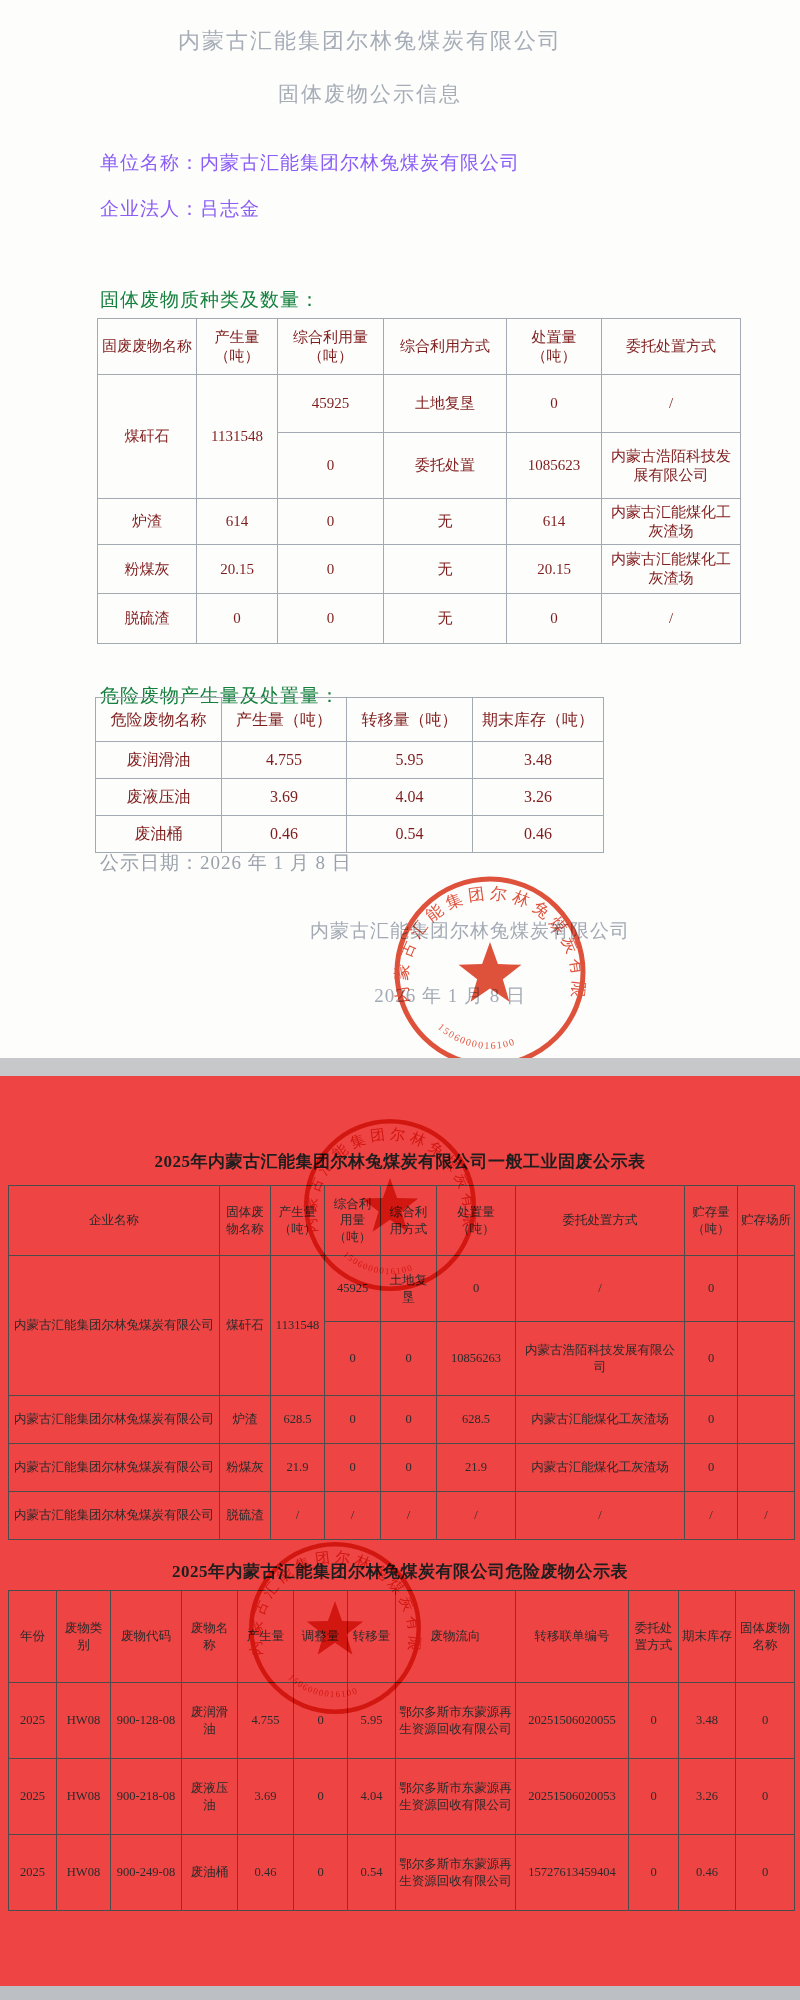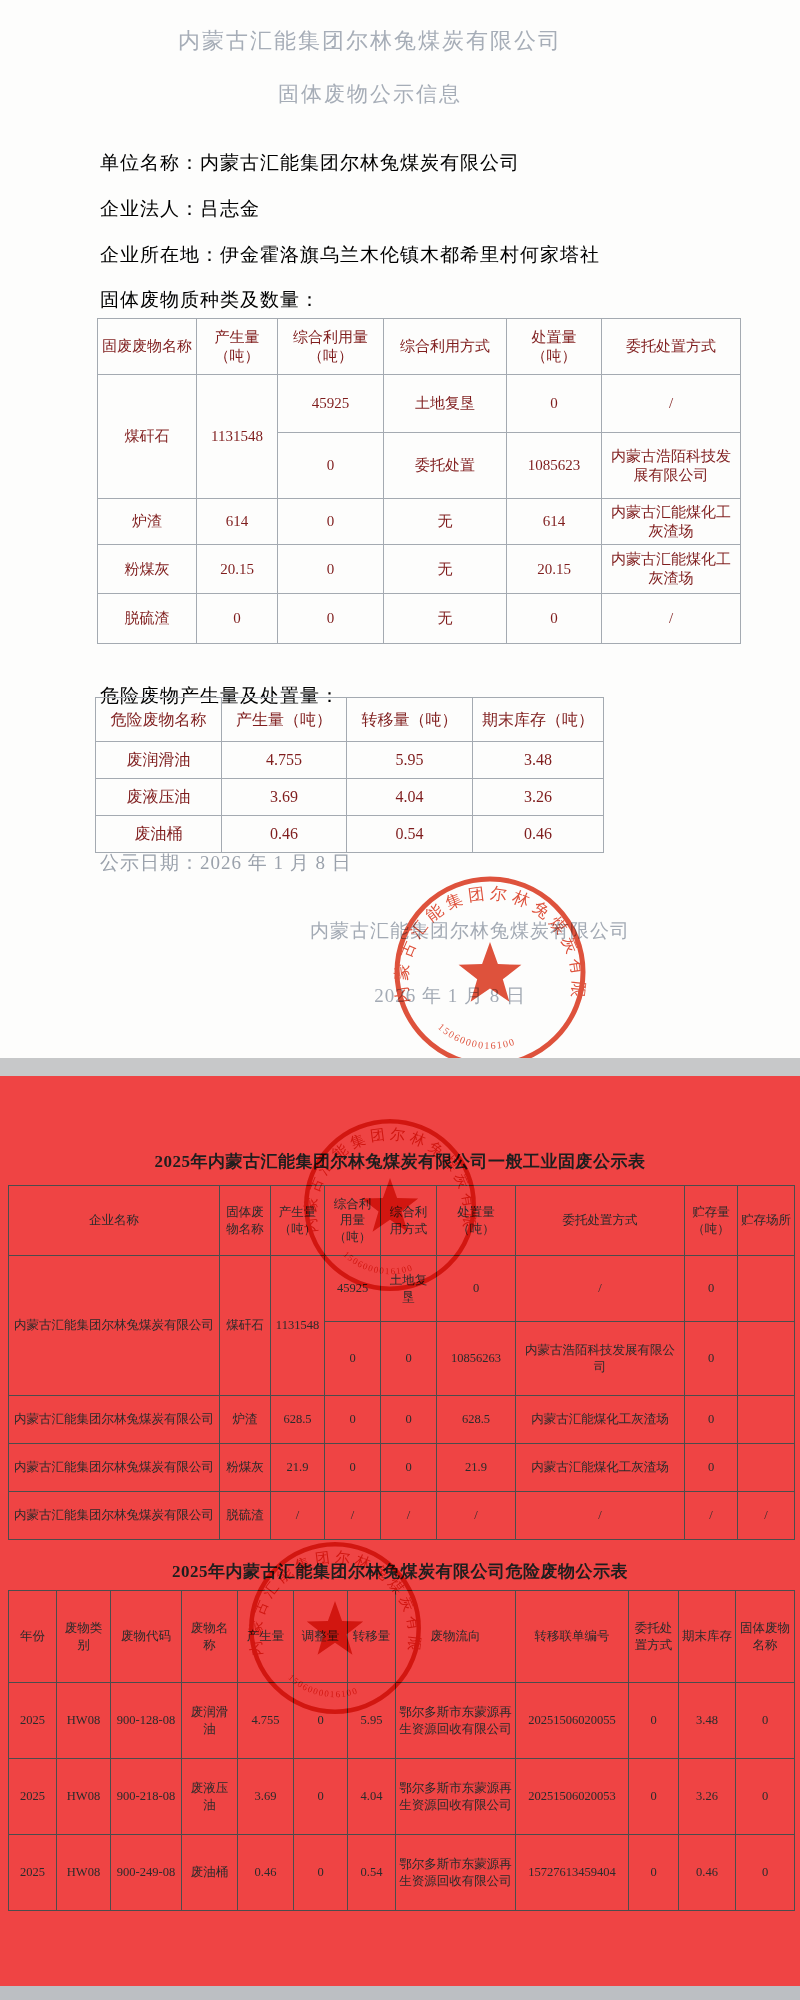--- a/index.html
+++ b/index.html
@@ -4,23 +4,23 @@
 <style>
   html,body{margin:0;padding:0;background:#e9e9e9;}
   .canvas{position:relative;width:800px;height:2000px;margin:0 auto;background:#fdfdfc;overflow:hidden;
           font-family:"Liberation Serif","DejaVu Serif",serif;padding-left:14px;}
   
   .p1{position:absolute;left:0;top:0;width:800px;height:1058px;background:#fdfdfc;color:#8e95a0;}
   .p1 .doc-title{position:absolute;left:40px;top:26px;width:660px;text-align:center;
                  font-size:22px;font-weight:normal;letter-spacing:2px;color:#a6adb7;margin:0;}
   .p1 .doc-subtitle{position:absolute;left:40px;top:80px;width:660px;text-align:center;
                  font-size:21px;font-weight:normal;letter-spacing:2px;color:#a6adb7;margin:0;}
-  .p1 .field{position:absolute;left:100px;margin:0;font-size:19px;letter-spacing:1px;color:#000000;white-space:nowrap;}
+  .p1 .field{position:absolute;left:100px;margin:0;font-size:19px;letter-spacing:1px;color:#8b5cf6;white-space:nowrap;}
   .p1 .f1{top:150px;} .p1 .f2{top:196px;} .p1 .f3{top:242px;} 
-  .p1 .sec-label{position:absolute;left:100px;margin:0;font-size:19px;letter-spacing:1px;color:#000000;}
+  .p1 .sec-label{position:absolute;left:100px;margin:0;font-size:19px;letter-spacing:1px;color:#15803d;}
   .p1 .sl1{top:287px;} .p1 .sl2{top:683px;}
   table{border-collapse:collapse;table-layout:fixed;}
   .p1 table{color:#7f1d1d;}
   .p1 th,.p1 td{border:1px solid #a4aab1;text-align:center;vertical-align:middle;
                 font-weight:normal;padding:2px 3px;line-height:1.25;}
   .t1{position:absolute;left:97px;top:318px;width:643px;font-size:15px;}
   .t2{position:absolute;left:95px;top:697px;width:508px;font-size:16px;}
   .pub-date{position:absolute;left:100px;top:850px;margin:0;font-size:19px;letter-spacing:1px;color:#9aa1ab;white-space:nowrap;}
   .sig-company{position:absolute;left:270px;top:918px;width:400px;margin:0;text-align:center;
                font-size:19px;letter-spacing:1px;color:#a3aab4;white-space:nowrap;}
@@ -46,21 +46,20 @@
 <body>
 
 <div class="canvas">
 
   <section class="p1">
     <h1 class="doc-title">内蒙古汇能集团尔林兔煤炭有限公司</h1>
     <h2 class="doc-subtitle">固体废物公示信息</h2>
 
     <p class="field f1"><span>单位名称：</span><span>内蒙古汇能集团尔林兔煤炭有限公司</span></p>
     <p class="field f2"><span>企业法人：</span><span>吕志金</span></p>
-    <p class="field f3"><span>企业所在地：</span><span>伊金霍洛旗乌兰木伦镇木都希里村何家塔社</span></p>
 
     <p class="sec-label sl1">固体废物质种类及数量：</p>
 
     <table class="t1">
       <colgroup>
           <col style="width:99px">
           <col style="width:81px">
           <col style="width:106px">
           <col style="width:123px">
           <col style="width:95px">

